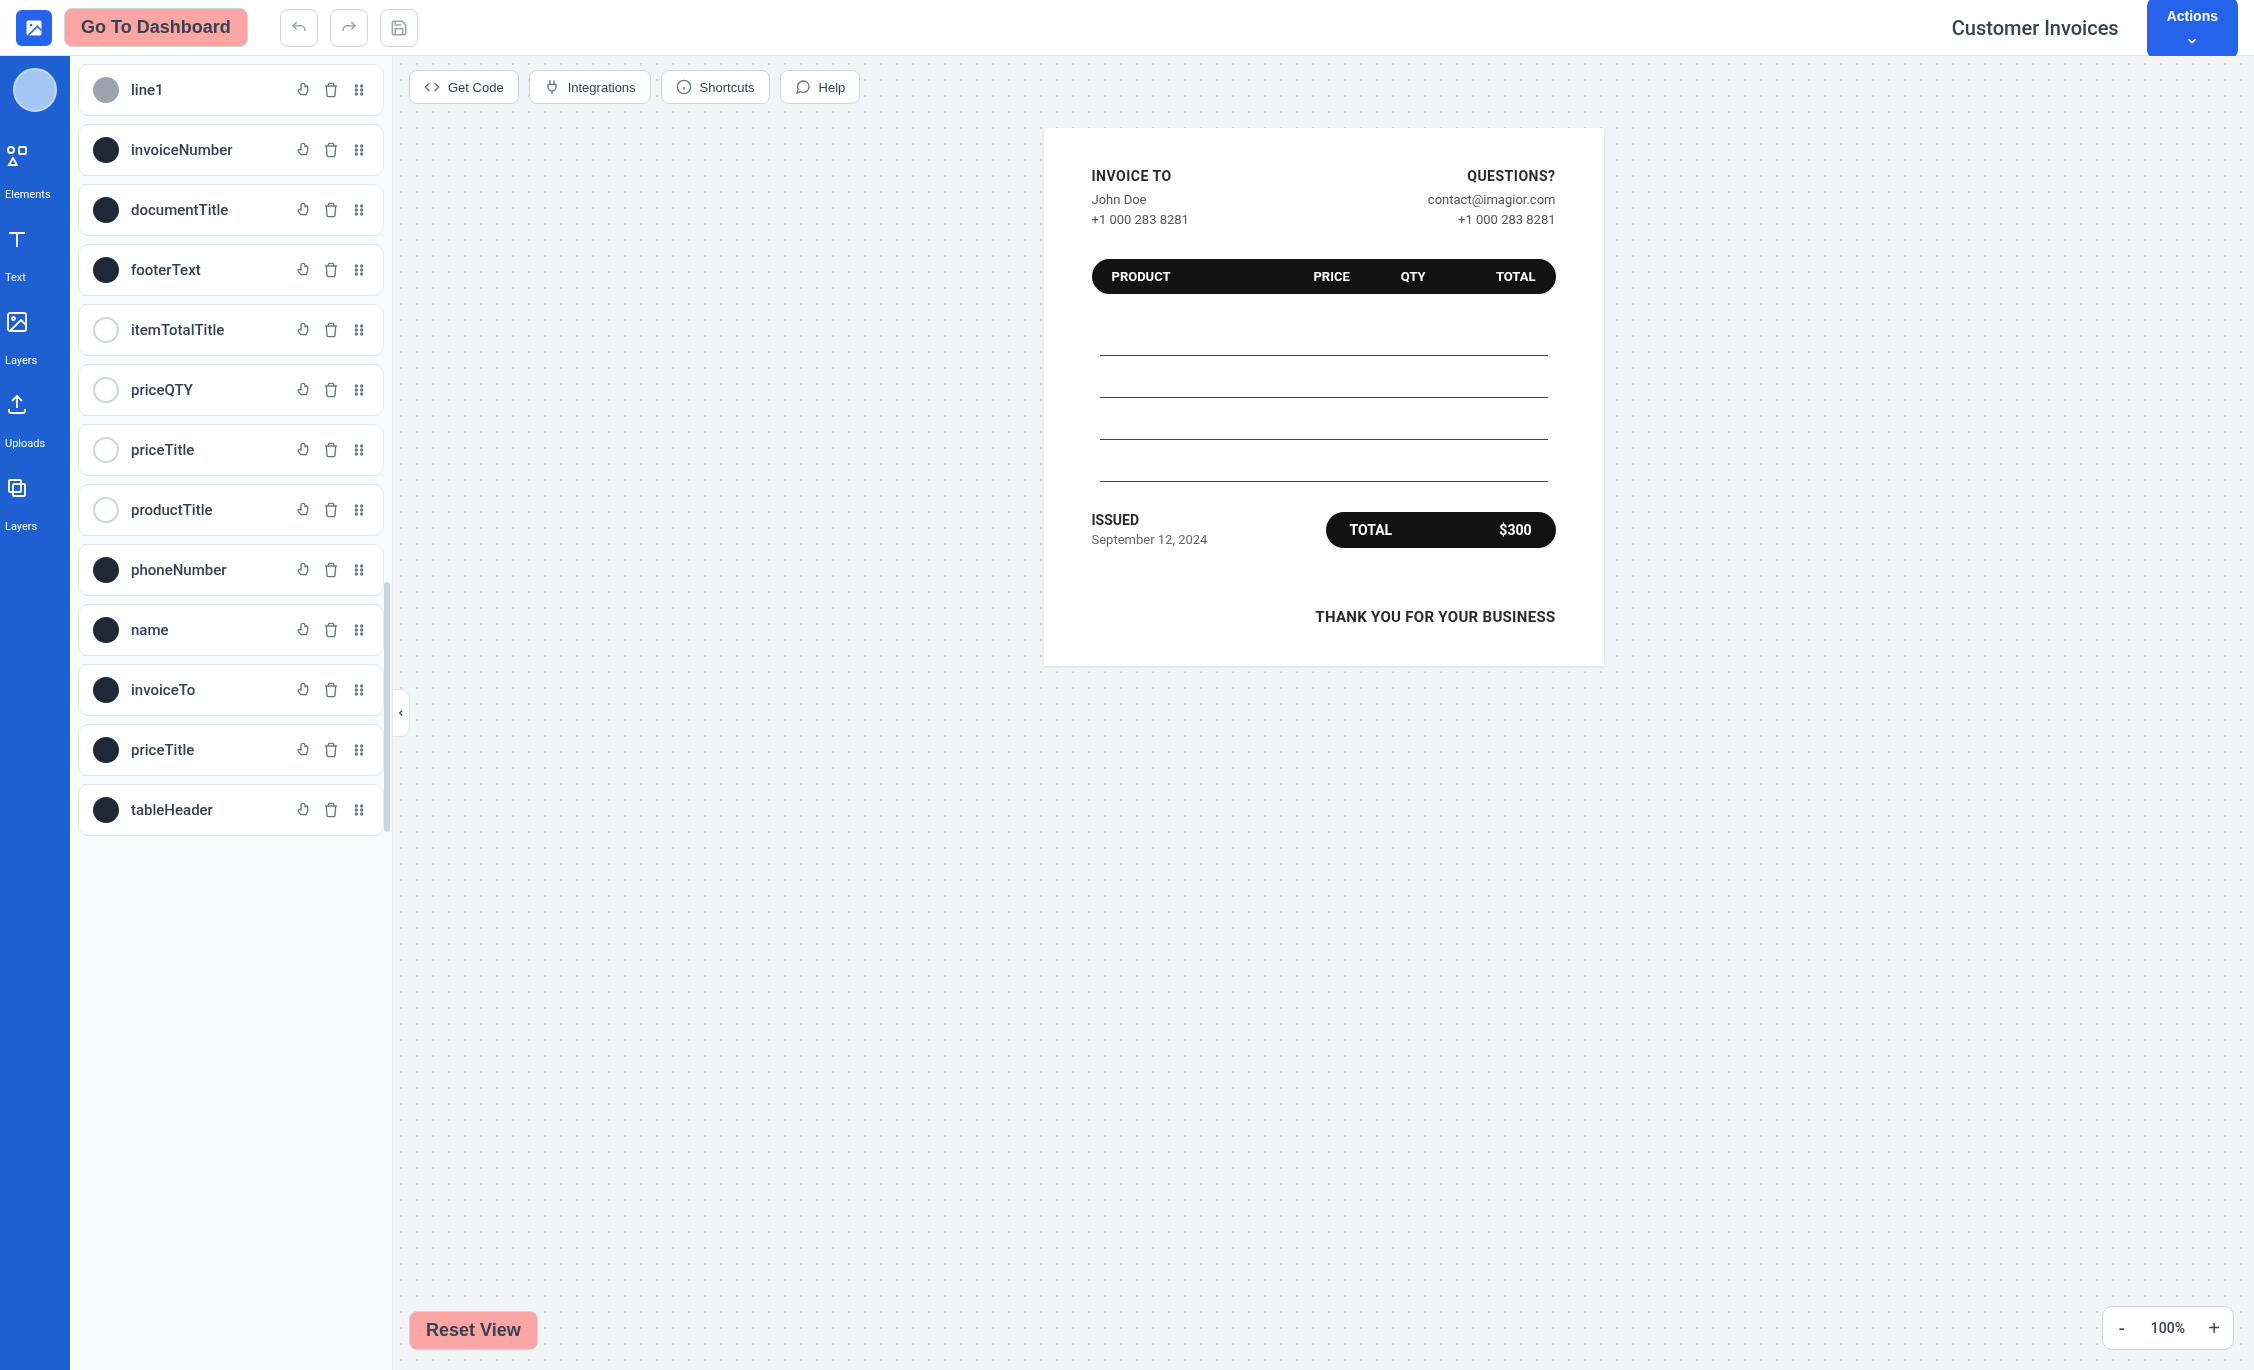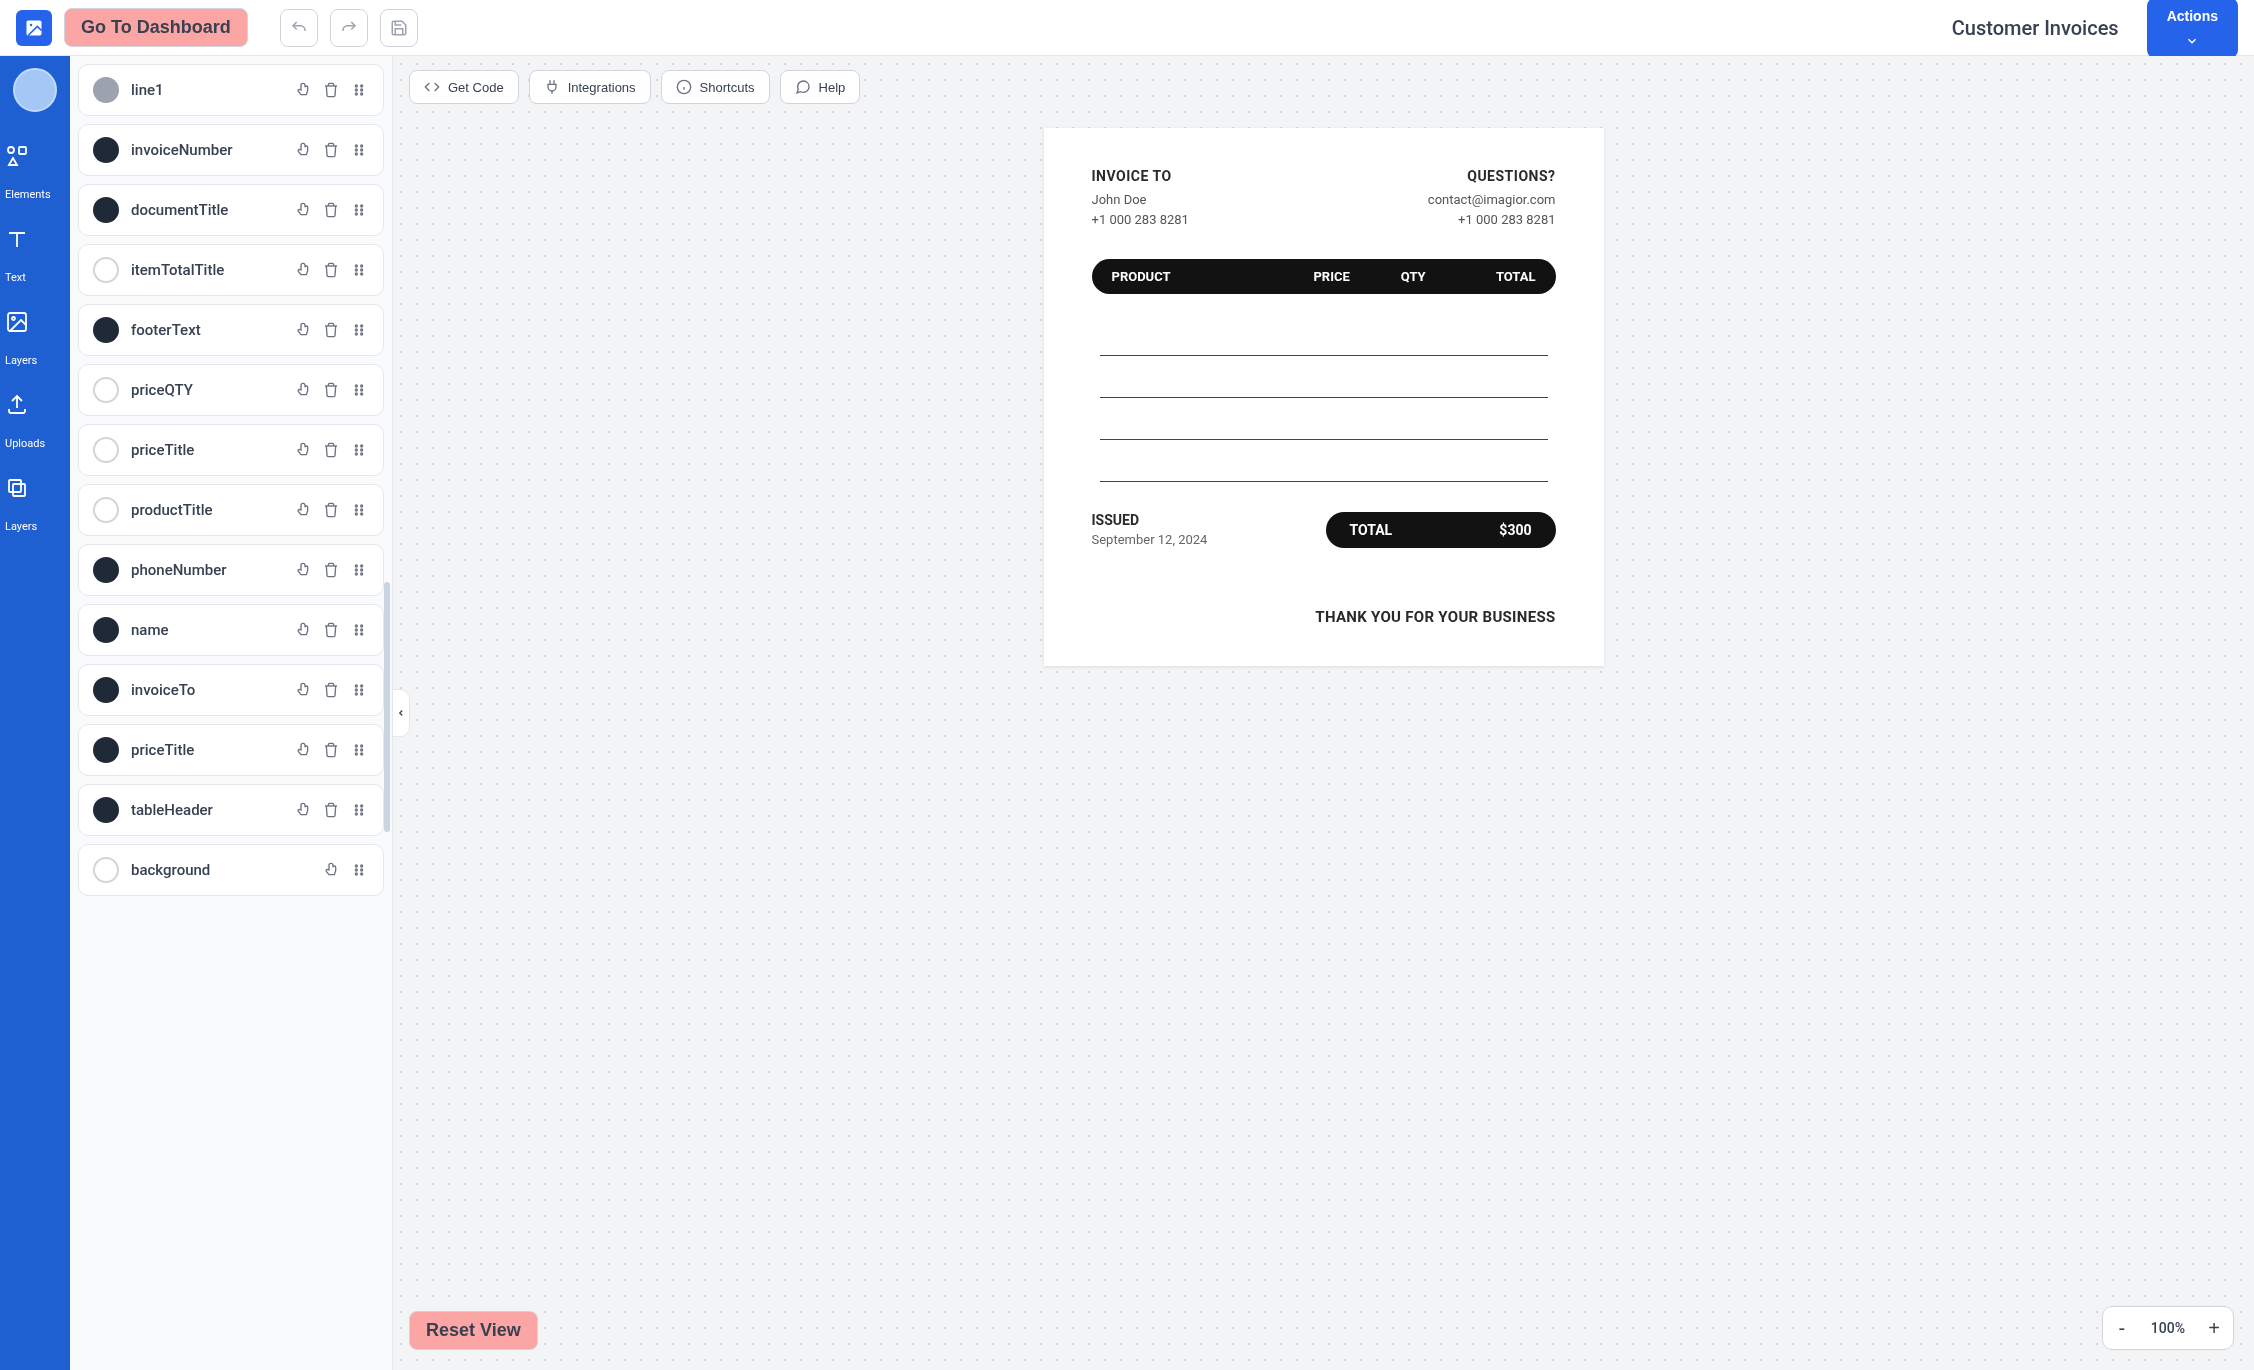--- a/index.html
+++ b/index.html
@@ -243,20 +243,47 @@
                 <circle cx="8" cy="12" r="1.5"></circle>
                 <circle cx="8" cy="18" r="1.5"></circle>
                 <circle cx="16" cy="6" r="1.5"></circle>
                 <circle cx="16" cy="12" r="1.5"></circle>
                 <circle cx="16" cy="18" r="1.5"></circle>
               </svg>
             </div>
           </div>
         </div>
         <div class="layer-row">
+          <div class="layer-swatch swatch-dark"></div>
+          <div class="layer-name">footerText</div>
+          <div class="layer-actions">
+            <div class="layer-action">
+              <svg viewBox="0 0 24 24">
+                <path d="M12 2a3 3 0 00-3 3v7l-2-1a2 2 0 00-2 3l4 5h8l2-6V8a2 2 0 00-4 0V5a3 3 0 00-3-3z"></path>
+              </svg>
+            </div>
+            <div class="layer-action">
+              <svg viewBox="0 0 24 24">
+                <polyline points="3 6 5 6 21 6"></polyline>
+                <path d="M8 6V4a2 2 0 012-2h4a2 2 0 012 2v2M19 6l-1 14a2 2 0 01-2 2H8a2 2 0 01-2-2L5 6"></path>
+              </svg>
+            </div>
+            <div class="layer-action">
+              <svg viewBox="0 0 24 24" fill="#6b7280" stroke="none">
+                <circle cx="8" cy="6" r="1.5"></circle>
+                <circle cx="8" cy="12" r="1.5"></circle>
+                <circle cx="8" cy="18" r="1.5"></circle>
+                <circle cx="16" cy="6" r="1.5"></circle>
+                <circle cx="16" cy="12" r="1.5"></circle>
+                <circle cx="16" cy="18" r="1.5"></circle>
+              </svg>
+            </div>
+          </div>
+        </div>
+        <div class="layer-row">
           <div class="layer-swatch swatch-white"></div>
           <div class="layer-name">itemTotalTitle</div>
           <div class="layer-actions">
             <div class="layer-action">
               <svg viewBox="0 0 24 24">
                 <path d="M12 2a3 3 0 00-3 3v7l-2-1a2 2 0 00-2 3l4 5h8l2-6V8a2 2 0 00-4 0V5a3 3 0 00-3-3z"></path>
               </svg>
             </div>
             <div class="layer-action">
               <svg viewBox="0 0 24 24">
@@ -270,47 +297,20 @@
                 <circle cx="8" cy="12" r="1.5"></circle>
                 <circle cx="8" cy="18" r="1.5"></circle>
                 <circle cx="16" cy="6" r="1.5"></circle>
                 <circle cx="16" cy="12" r="1.5"></circle>
                 <circle cx="16" cy="18" r="1.5"></circle>
               </svg>
             </div>
           </div>
         </div>
         <div class="layer-row">
-          <div class="layer-swatch swatch-dark"></div>
-          <div class="layer-name">footerText</div>
-          <div class="layer-actions">
-            <div class="layer-action">
-              <svg viewBox="0 0 24 24">
-                <path d="M12 2a3 3 0 00-3 3v7l-2-1a2 2 0 00-2 3l4 5h8l2-6V8a2 2 0 00-4 0V5a3 3 0 00-3-3z"></path>
-              </svg>
-            </div>
-            <div class="layer-action">
-              <svg viewBox="0 0 24 24">
-                <polyline points="3 6 5 6 21 6"></polyline>
-                <path d="M8 6V4a2 2 0 012-2h4a2 2 0 012 2v2M19 6l-1 14a2 2 0 01-2 2H8a2 2 0 01-2-2L5 6"></path>
-              </svg>
-            </div>
-            <div class="layer-action">
-              <svg viewBox="0 0 24 24" fill="#6b7280" stroke="none">
-                <circle cx="8" cy="6" r="1.5"></circle>
-                <circle cx="8" cy="12" r="1.5"></circle>
-                <circle cx="8" cy="18" r="1.5"></circle>
-                <circle cx="16" cy="6" r="1.5"></circle>
-                <circle cx="16" cy="12" r="1.5"></circle>
-                <circle cx="16" cy="18" r="1.5"></circle>
-              </svg>
-            </div>
-          </div>
-        </div>
-        <div class="layer-row">
           <div class="layer-swatch swatch-white"></div>
           <div class="layer-name">priceQTY</div>
           <div class="layer-actions">
             <div class="layer-action">
               <svg viewBox="0 0 24 24">
                 <path d="M12 2a3 3 0 00-3 3v7l-2-1a2 2 0 00-2 3l4 5h8l2-6V8a2 2 0 00-4 0V5a3 3 0 00-3-3z"></path>
               </svg>
             </div>
             <div class="layer-action">
               <svg viewBox="0 0 24 24">
@@ -498,41 +498,20 @@
           <div class="layer-actions">
             <div class="layer-action">
               <svg viewBox="0 0 24 24">
                 <path d="M12 2a3 3 0 00-3 3v7l-2-1a2 2 0 00-2 3l4 5h8l2-6V8a2 2 0 00-4 0V5a3 3 0 00-3-3z"></path>
               </svg>
             </div>
             <div class="layer-action">
               <svg viewBox="0 0 24 24">
                 <polyline points="3 6 5 6 21 6"></polyline>
                 <path d="M8 6V4a2 2 0 012-2h4a2 2 0 012 2v2M19 6l-1 14a2 2 0 01-2 2H8a2 2 0 01-2-2L5 6"></path>
-              </svg>
-            </div>
-            <div class="layer-action">
-              <svg viewBox="0 0 24 24" fill="#6b7280" stroke="none">
-                <circle cx="8" cy="6" r="1.5"></circle>
-                <circle cx="8" cy="12" r="1.5"></circle>
-                <circle cx="8" cy="18" r="1.5"></circle>
-                <circle cx="16" cy="6" r="1.5"></circle>
-                <circle cx="16" cy="12" r="1.5"></circle>
-                <circle cx="16" cy="18" r="1.5"></circle>
-              </svg>
-            </div>
-          </div>
-        </div>
-        <div class="layer-row">
-          <div class="layer-swatch swatch-white"></div>
-          <div class="layer-name">background</div>
-          <div class="layer-actions">
-            <div class="layer-action">
-              <svg viewBox="0 0 24 24">
-                <path d="M12 2a3 3 0 00-3 3v7l-2-1a2 2 0 00-2 3l4 5h8l2-6V8a2 2 0 00-4 0V5a3 3 0 00-3-3z"></path>
               </svg>
             </div>
             <div class="layer-action">
               <svg viewBox="0 0 24 24" fill="#6b7280" stroke="none">
                 <circle cx="8" cy="6" r="1.5"></circle>
                 <circle cx="8" cy="12" r="1.5"></circle>
                 <circle cx="8" cy="18" r="1.5"></circle>
                 <circle cx="16" cy="6" r="1.5"></circle>
                 <circle cx="16" cy="12" r="1.5"></circle>
                 <circle cx="16" cy="18" r="1.5"></circle>

